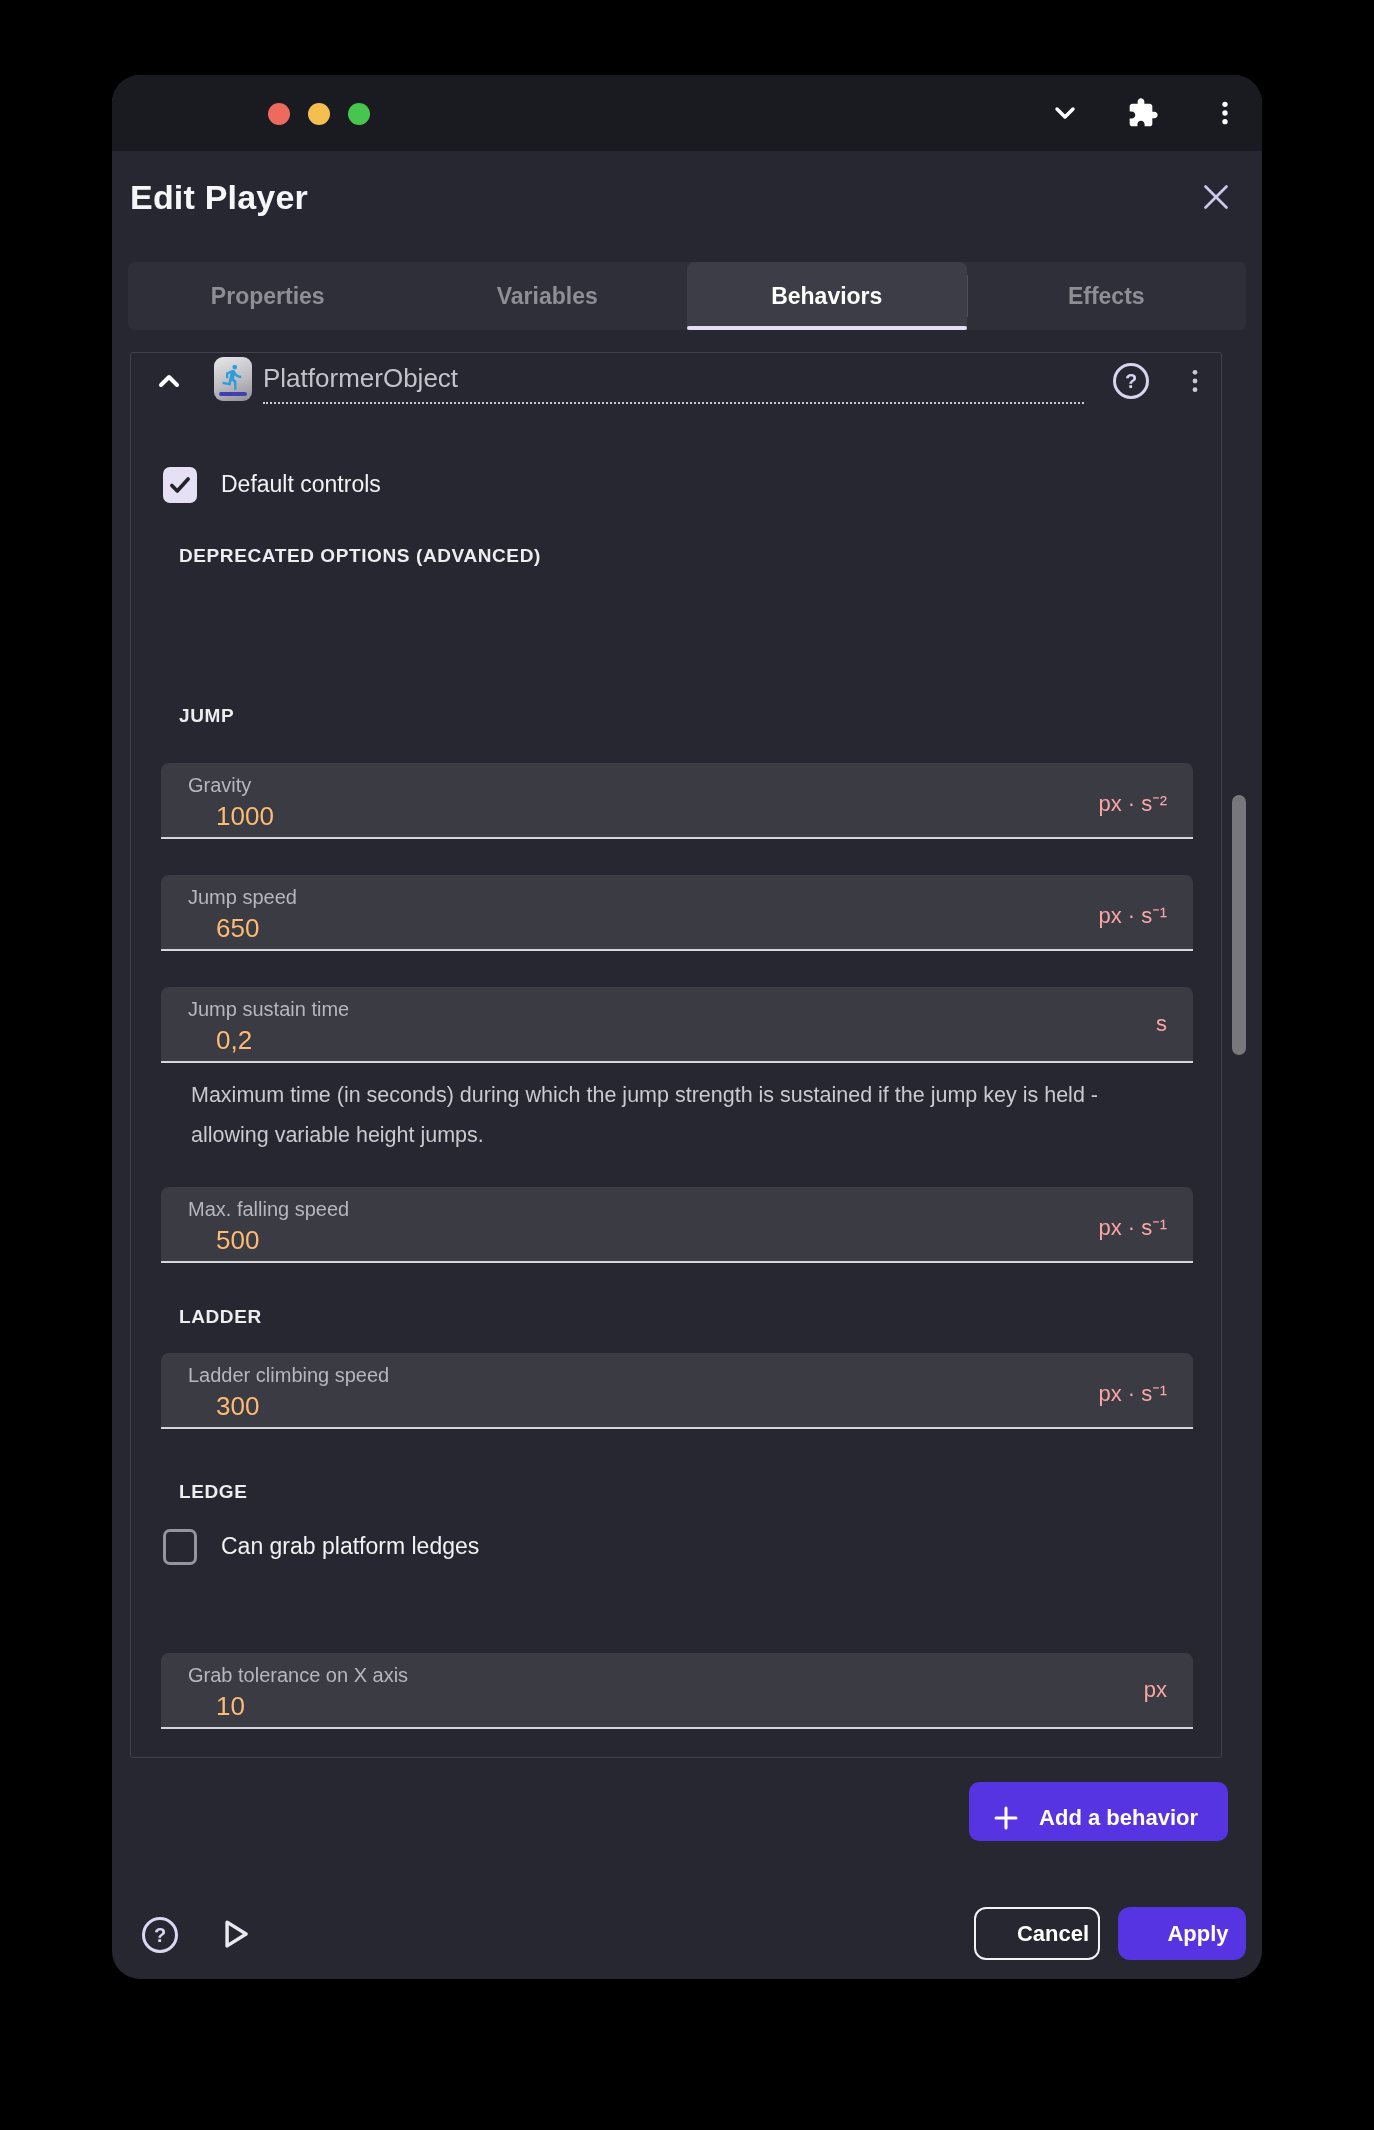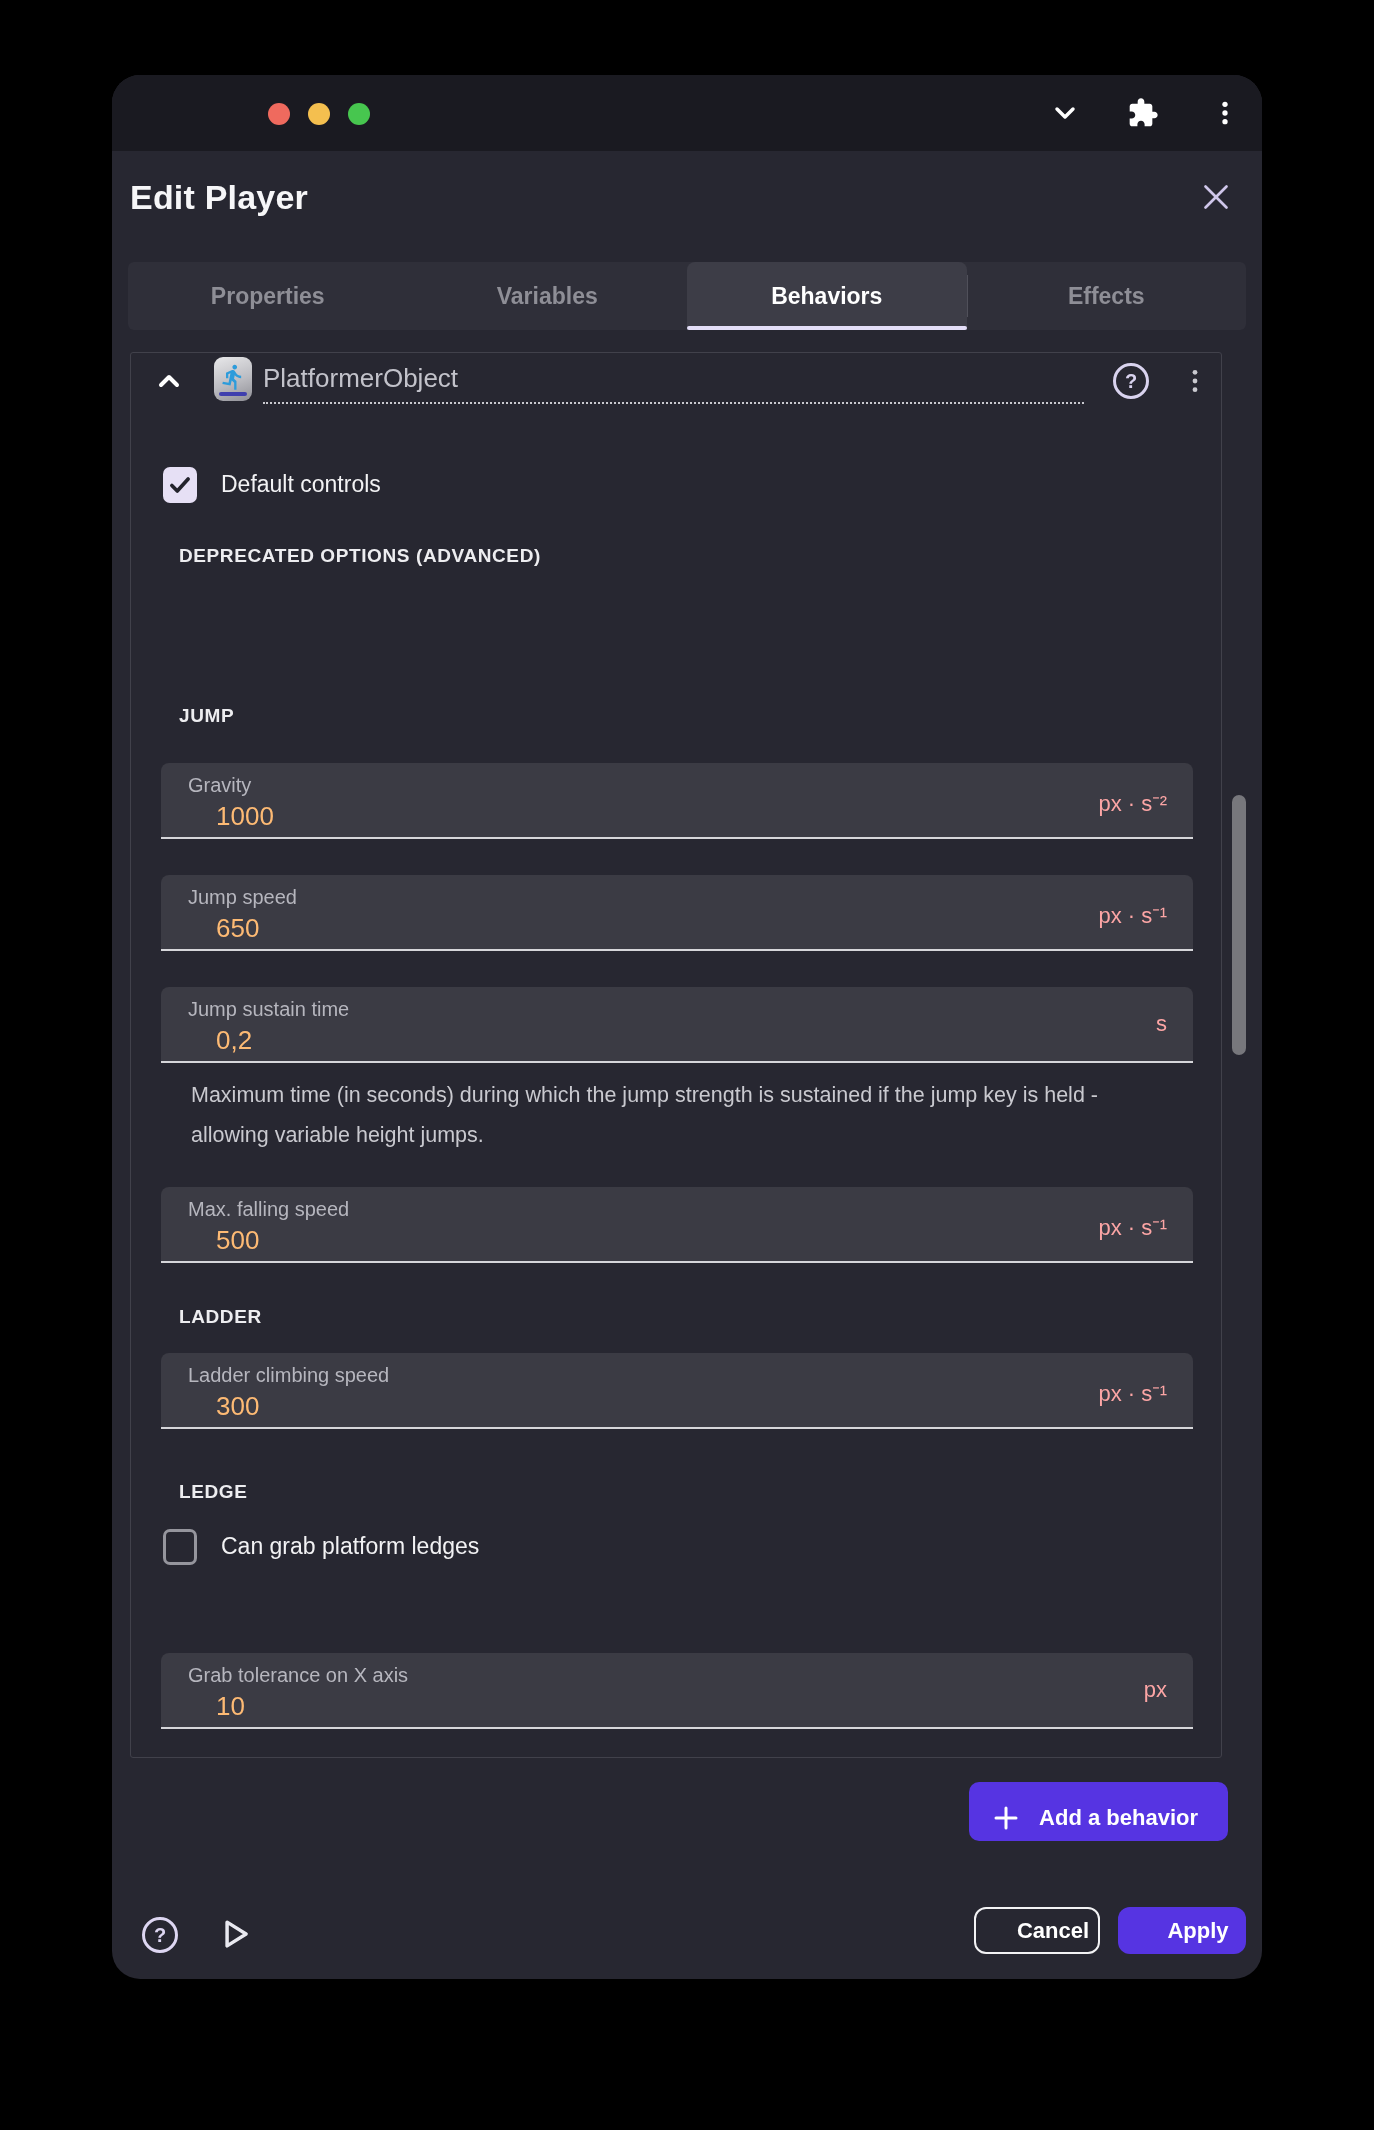--- a/index.html
+++ b/index.html
@@ -65,21 +65,21 @@
   .helper{position:absolute;left:60px;width:965px;font-size:21.5px;line-height:40px;color:#C9C9CF;}
   
   .add-btn{position:absolute;right:34px;top:1707px;height:59px;padding:12px 30px 0 22px;
            background:#5634E2;border:none;border-radius:10px;display:flex;align-items:center;
            gap:18px;color:#FFFFFF;font-size:22px;font-weight:bold;cursor:pointer;
            font-family:"Liberation Sans",sans-serif;}
   .add-btn svg{width:30px;height:30px;}
   
   .ft-help{position:absolute;left:28px;top:1840px;width:40px;height:40px;color:#DDD6F2;cursor:pointer;}
   .ft-play{position:absolute;left:104px;top:1840px;width:38px;height:38px;color:#E9E9F0;cursor:pointer;}
-  .btn{position:absolute;top:1832px;height:47px;border-radius:12px;font-size:22px;font-weight:bold;
+  .btn{position:absolute;top:1832px;height:53px;border-radius:12px;font-size:22px;font-weight:bold;
        display:flex;align-items:center;justify-content:center;cursor:pointer;box-sizing:border-box;
        font-family:"Liberation Sans",sans-serif;padding-left:38px;}
   .btn-cancel{left:862px;width:126px;background:transparent;border:2px solid #F2F2F4;color:#FFFFFF;}
   .btn-apply{left:1006px;width:128px;background:#5634E2;border:none;color:#FFFFFF;}
   svg{display:block;}
 </style>
 </head>
 <body>
 
 <div class="stage">

